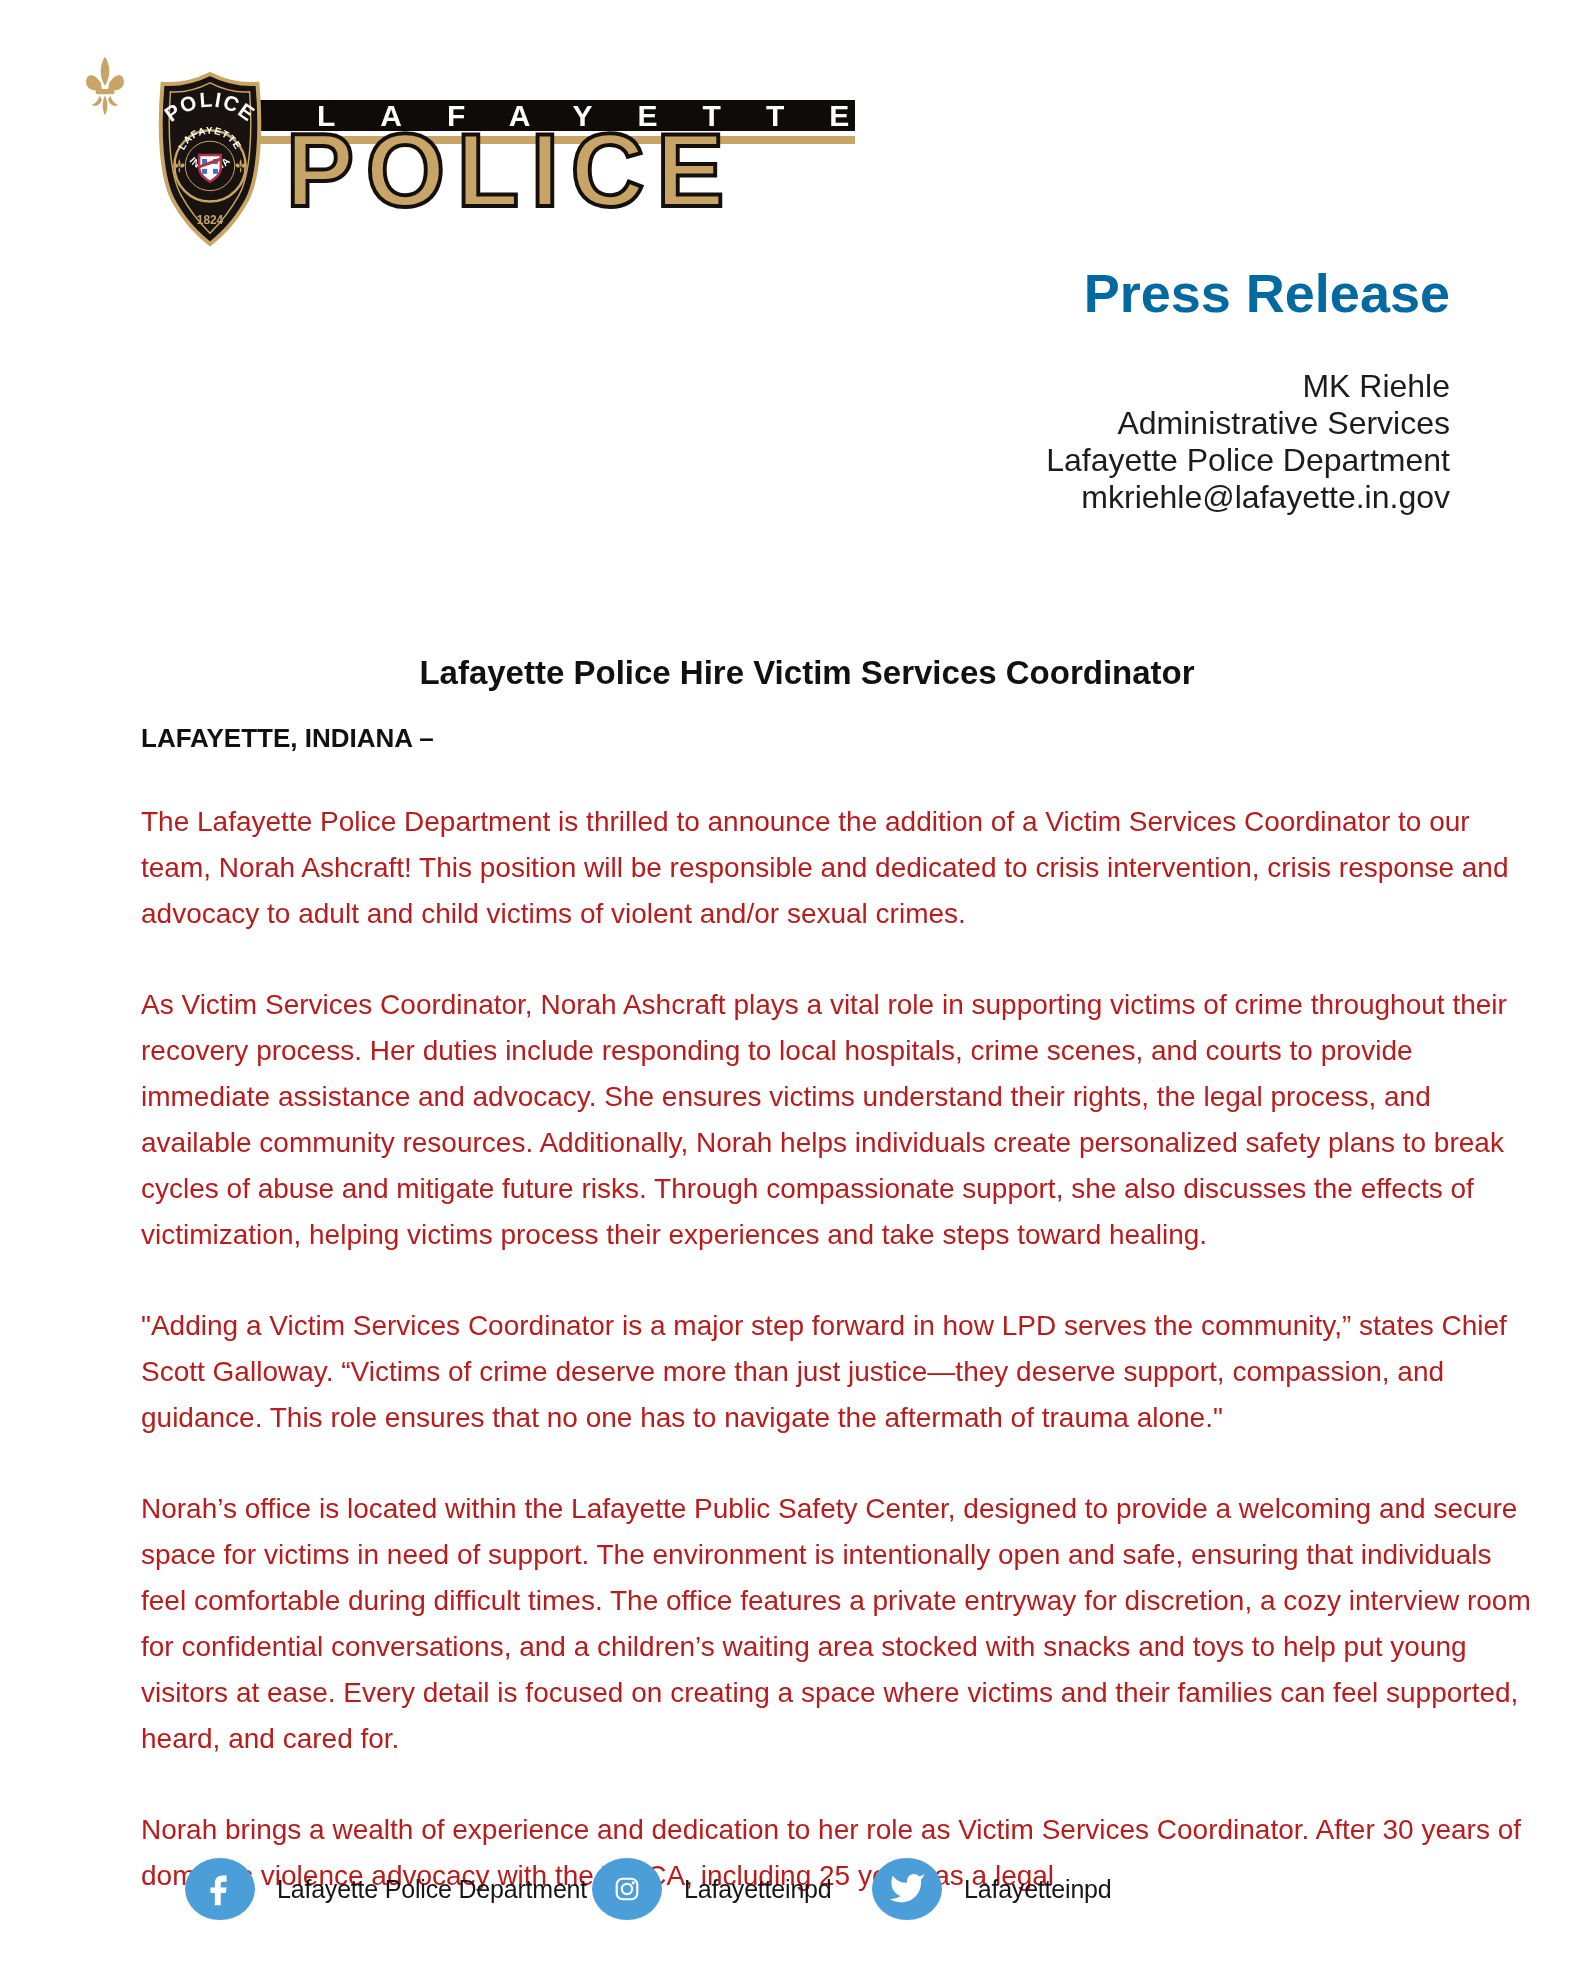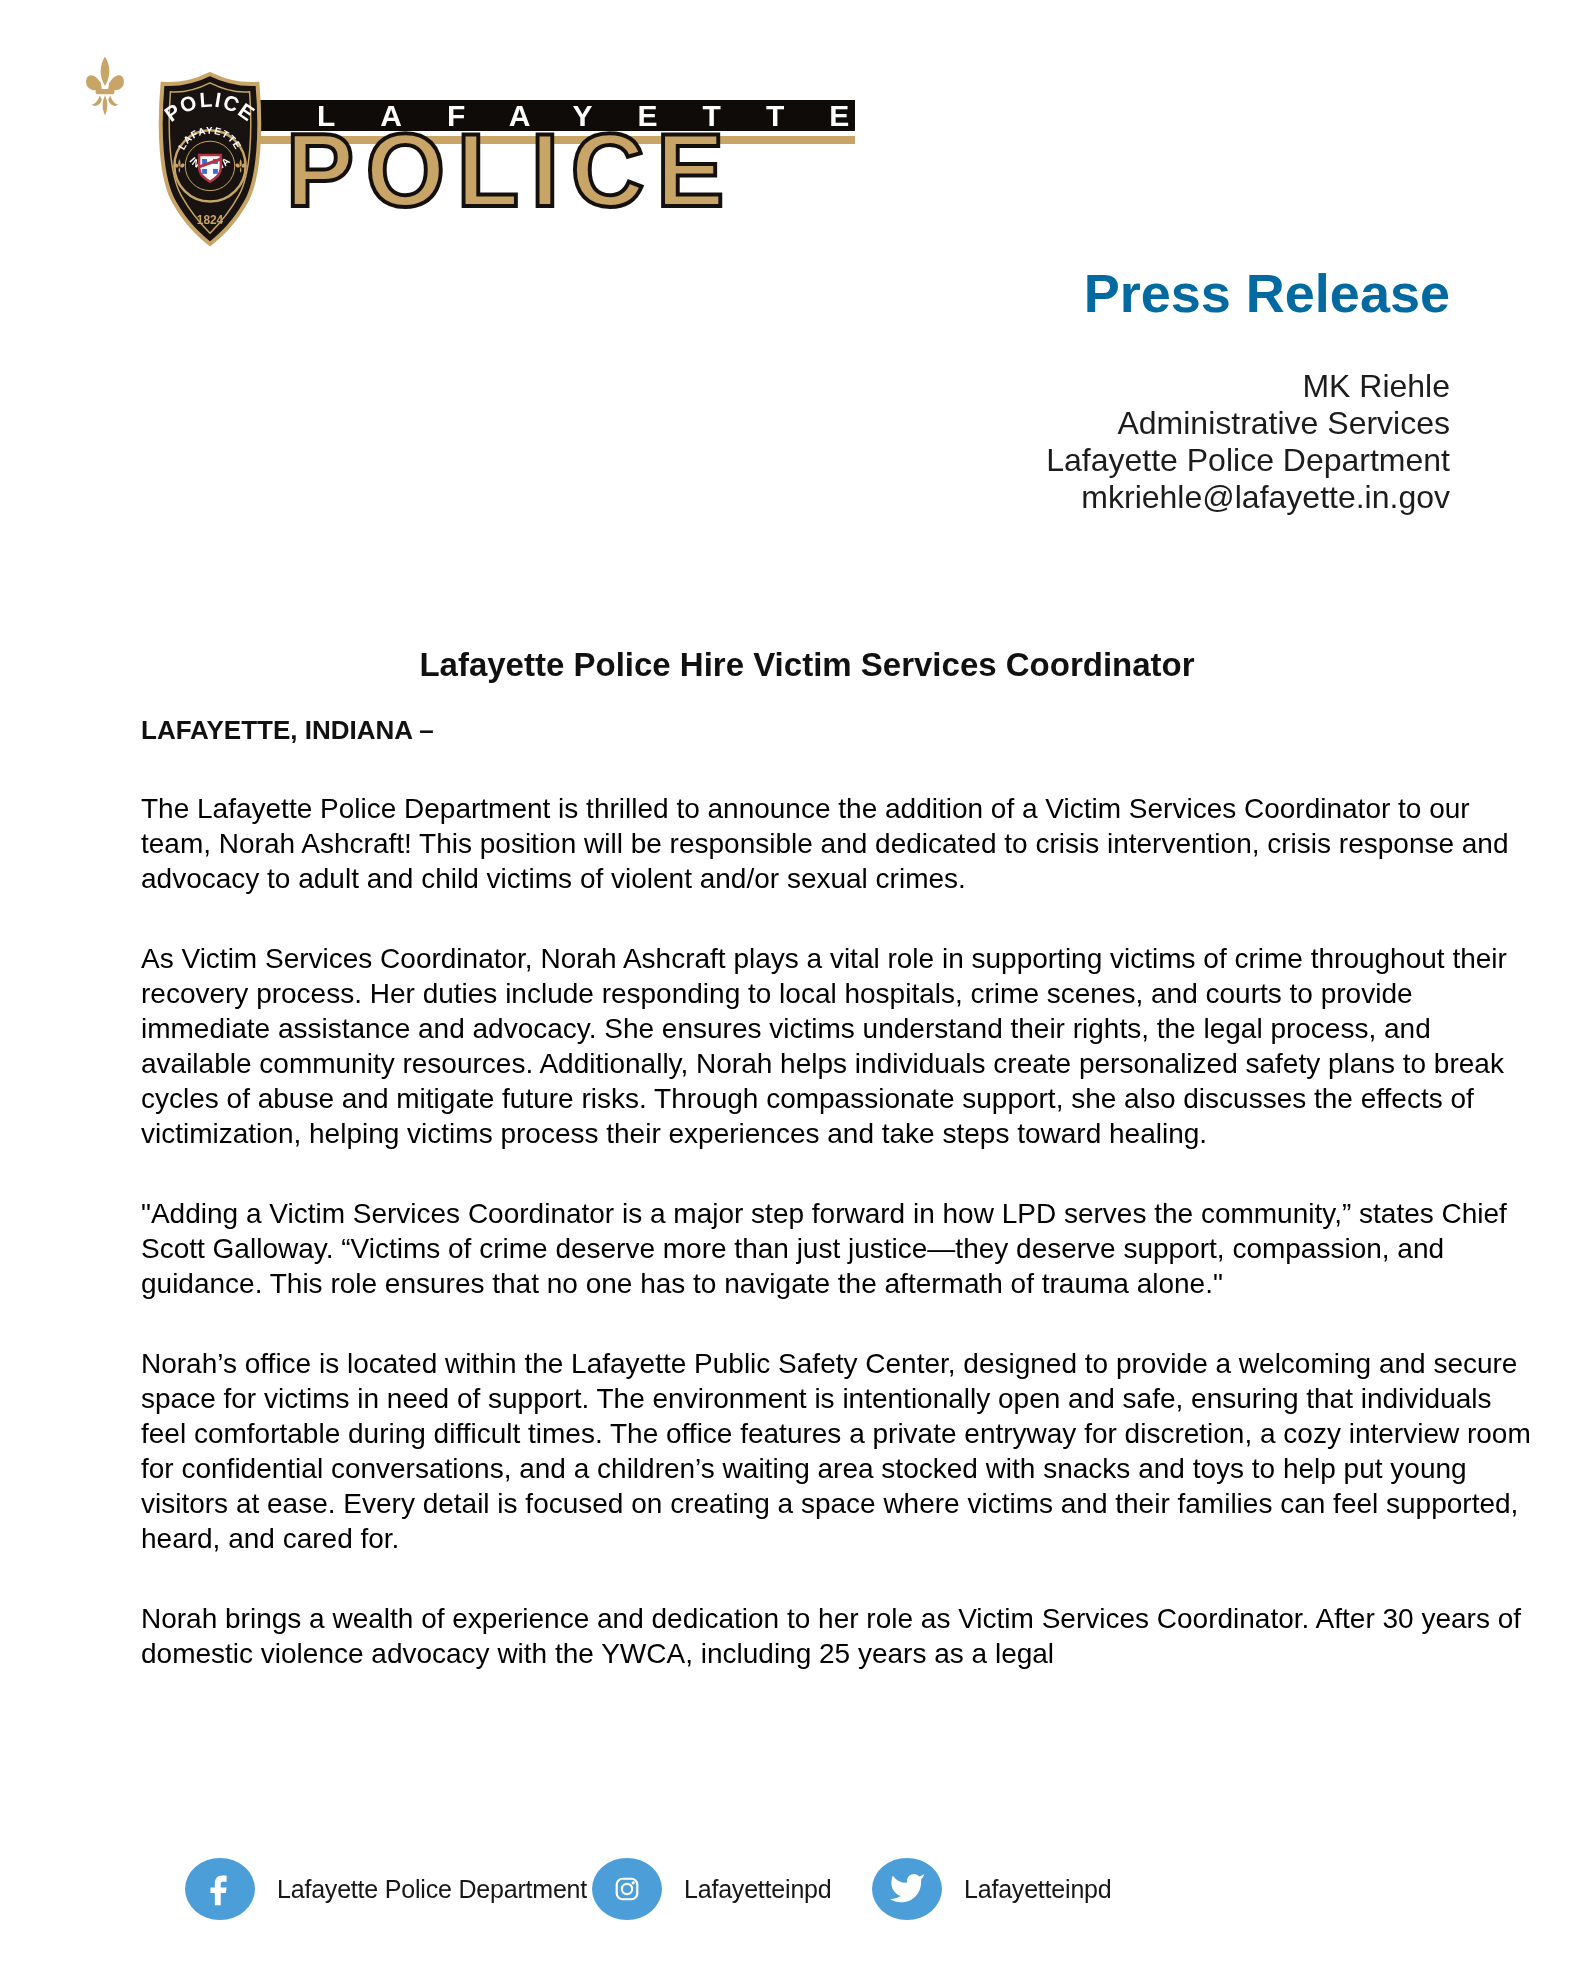--- a/index.html
+++ b/index.html
@@ -36,26 +36,26 @@
     position:absolute;right:141px;top:262px;margin:0;
     font-size:54px;font-weight:bold;color:#0369a1;
   }
   .contact{
     position:absolute;right:141px;top:368px;text-align:right;
     font-size:32px;line-height:37px;color:#1c1c1c;
   }
   
   .article{position:absolute;left:141px;top:645px;width:1392px;}
   .headline{
-    margin:0 60px 30px 0;text-align:center;
+    margin:8px 60px 30px 0;text-align:center;
     font-size:33px;font-weight:bold;line-height:40px;color:#111;
   }
   .dateline{font-size:26px;font-weight:bold;margin:0 0 45px 0;color:#111;}
   .article p{
-    margin:0 0 45px 0;font-size:28px;line-height:35px;color:#000000;
+    margin:0 0 45px 0;font-size:28px;line-height:46px;color:#b91c1c;
     text-align:left;
   }
   
   .social-item{position:absolute;top:1858px;display:flex;align-items:center;gap:22px;}
   .social-circle{
     width:70px;height:62px;border-radius:50%;background:var(--social-blue);
     display:flex;align-items:center;justify-content:center;flex:0 0 auto;
   }
   .social-circle svg{width:44px;height:44px;display:block;}
   .globe-wrap{width:70px;height:62px;display:flex;align-items:center;justify-content:center;flex:0 0 auto;}

